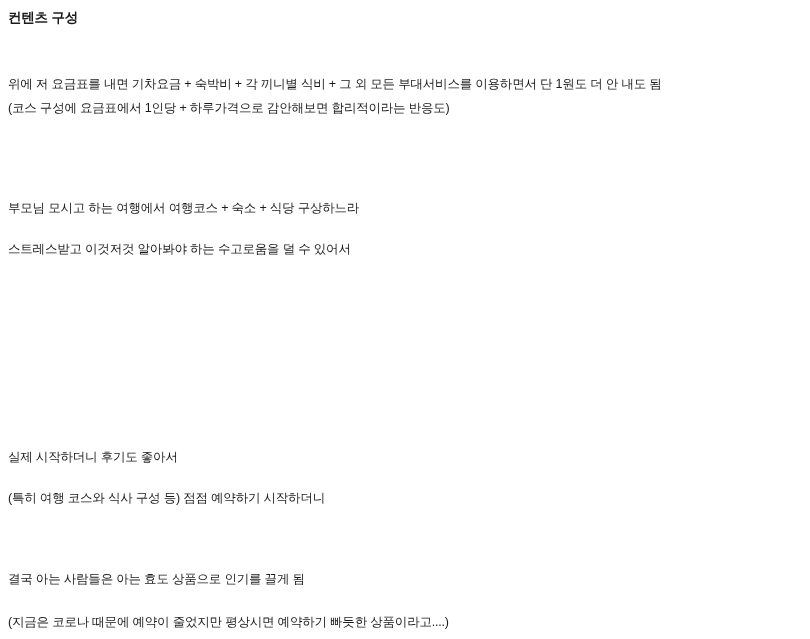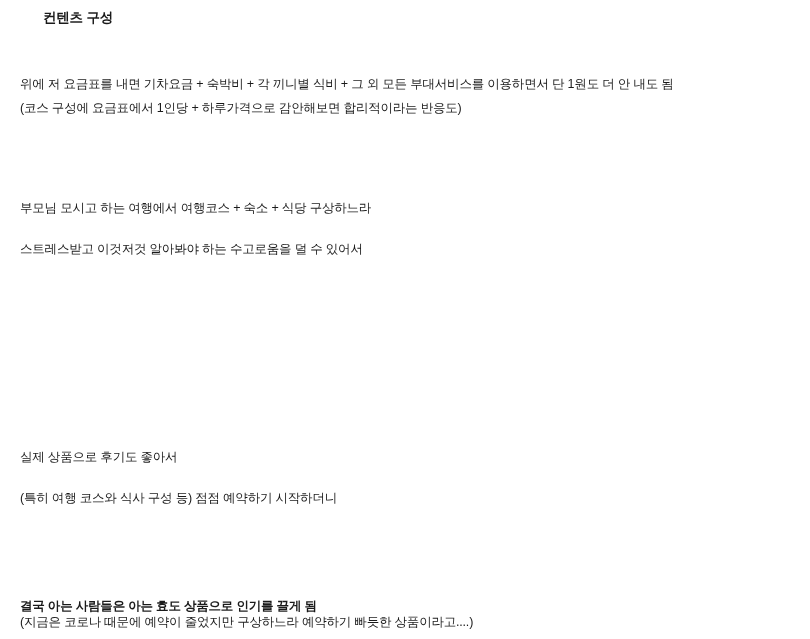--- a/index.html
+++ b/index.html
@@ -23,52 +23,50 @@
   }
   .doc-title {
     position: absolute;
     left: 8px;
     top: 9px;
     font-size: 13.5px;
     font-weight: bold;
     color: #1a1a1a;
     letter-spacing: -0.2px;
     white-space: nowrap;
-    margin-left: 35px;
   }
   .para {
     position: absolute;
     left: 8px;
     font-size: 12.5px;
     font-weight: normal;
     color: #1a1a1a;
     letter-spacing: -0.2px;
     line-height: 1.4;
     white-space: nowrap;
-    margin-left: 12px;
   }
   .p1 { top: 76px; }
   .p2 { top: 100px; }
   .p3 { top: 200px; text-align: right; }
   .p4 { top: 241px; }
   .p5 { top: 324px; }
   .p6 { top: 449px; }
   .p7 { top: 490px; }
-  .p8 { top: 598px; font-weight: bold; }
+  .p8 { top: 571px; }
   .p9 { top: 614px; }
 </style>
 </head>
 <body>
 
 <div class="page">
 
   <div class="doc-title">컨텐츠 구성</div>
 
   <div class="para p1">위에 저 요금표를 내면 기차요금 + 숙박비 + 각 끼니별 식비 + 그 외 모든 부대서비스를 이용하면서 단 1원도 더 안 내도 됨</div>
   <div class="para p2">(코스 구성에 요금표에서 1인당 + 하루가격으로 감안해보면 합리적이라는 반응도)</div>
   <div class="para p3">부모님 모시고 하는 여행에서 여행코스 + 숙소 + 식당 구상하느라</div>
   <div class="para p4">스트레스받고 이것저것 알아봐야 하는 수고로움을 덜 수 있어서</div>
-  <div class="para p6">실제 상품으로 후기도 좋아서</div>
+  <div class="para p6">실제 시작하더니 후기도 좋아서</div>
   <div class="para p7">(특히 여행 코스와 식사 구성 등) 점점 예약하기 시작하더니</div>
   <div class="para p8">결국 아는 사람들은 아는 효도 상품으로 인기를 끌게 됨</div>
-  <div class="para p9">(지금은 코로나 때문에 예약이 줄었지만 구상하느라 예약하기 빠듯한 상품이라고....)</div>
+  <div class="para p9">(지금은 코로나 때문에 예약이 줄었지만 평상시면 예약하기 빠듯한 상품이라고....)</div>
 
 </div>
 
 </body></html>

